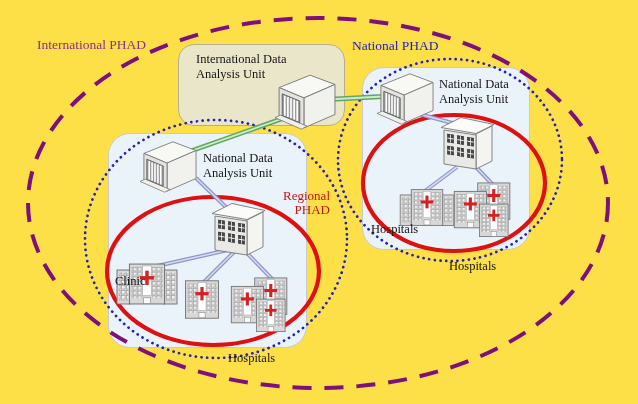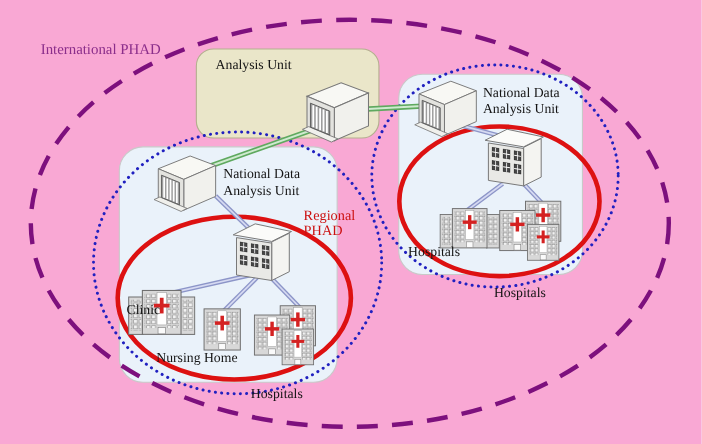--- a/index.html
+++ b/index.html
@@ -1,17 +1,17 @@
 <!DOCTYPE html>
 <html><head>
 <meta charset="utf-8">
 <style>
   html,body{margin:0;padding:0;background:#ffffff;}
   .stage{
-    position:relative;width:638px;height:404px;background:#f9a8d4;
+    position:relative;width:638px;height:404px;background:#fde047;
     font-family:"Liberation Serif", serif;overflow:hidden;
   }
   .panel{position:absolute;border:1px solid #c8c8c8;box-sizing:border-box;}
   #panel-intl{left:178px;top:44px;width:167px;height:82px;border-radius:16px;
     background:#EAE6C9;border-color:#B3AF8E;}
   #panel-nat-left{left:108px;top:133px;width:199px;height:215px;border-radius:22px;
     background:#EAF2FA;border-color:#C9C9C9;}
   #panel-nat-right{left:362px;top:67px;width:168px;height:183px;border-radius:22px;
     background:#EAF2FA;border-color:#C9C9C9;}
   svg.overlay{position:absolute;left:0;top:0;}
@@ -24,21 +24,21 @@
   #ic-clinic{left:116px;top:260px;width:62px;height:48px;}
   #ic-nursing{left:184px;top:279px;width:36px;height:41px;}
   #ic-hosp-left{left:230px;top:274px;width:60px;height:64px;}
   #ic-lab{left:399px;top:186px;width:56px;height:43px;}
   #ic-hosp-right{left:453px;top:179px;width:60px;height:64px;}
   .lbl{position:absolute;color:#141414;font-size:12.5px;line-height:15px;white-space:nowrap;}
   .lbl span{display:block;}
   .zone-lbl{font-size:13.5px;}
   #lbl-intl-zone{left:37px;top:37px;color:#8B2E8B;}
   #lbl-nat-zone{left:352px;top:38px;color:#1A1ACC;}
-  #lbl-regional{left:276px;top:189px;color:#CC1111;text-align:left;width:54px;
+  #lbl-regional{left:276px;top:189px;color:#CC1111;text-align:right;width:54px;
     font-size:13px;line-height:14px;}
   #lbl-intl-unit{left:196px;top:52px;}
   #lbl-nat-unit-left{left:203px;top:151px;}
   #lbl-nat-unit-right{left:439px;top:77px;}
   #lbl-clinic{left:115px;top:274px;}
   #lbl-nursing{left:142px;top:318px;}
   #lbl-hosp-left{left:228px;top:351px;}
   #lbl-lab{left:371px;top:222px;}
   #lbl-hosp-right{left:449px;top:259px;}
 </style>
@@ -182,34 +182,35 @@
       <use href="#sym-cluster" width="64" height="64"></use>
     </svg>
   <svg class="icon" id="ic-lab" viewBox="0 0 62 48">
       <use href="#sym-clinic" width="62" height="48"></use>
     </svg>
   <svg class="icon" id="ic-hosp-right" viewBox="0 0 64 64">
       <use href="#sym-cluster" width="64" height="64"></use>
     </svg>
 
   <div class="lbl zone-lbl" id="lbl-intl-zone">International PHAD</div>
+  <div class="lbl zone-lbl" id="lbl-nat-zone">National PHAD</div>
   <div class="lbl" id="lbl-regional">
     <span>Regional</span>
     <span>PHAD</span>
   </div>
   <div class="lbl" id="lbl-intl-unit">
+    <span>International Data</span>
     <span>Analysis Unit</span>
   </div>
   <div class="lbl" id="lbl-nat-unit-left">
     <span>National Data</span>
     <span>Analysis Unit</span>
   </div>
   <div class="lbl" id="lbl-nat-unit-right">
     <span>National Data</span>
     <span>Analysis Unit</span>
   </div>
   <div class="lbl" id="lbl-clinic">Clinic</div>
-  <div class="lbl" id="lbl-nursing">Nursing Home</div>
   <div class="lbl" id="lbl-hosp-left">Hospitals</div>
   <div class="lbl" id="lbl-lab">Hospitals</div>
   <div class="lbl" id="lbl-hosp-right">Hospitals</div>
 
 </div>
 
 </body></html>

